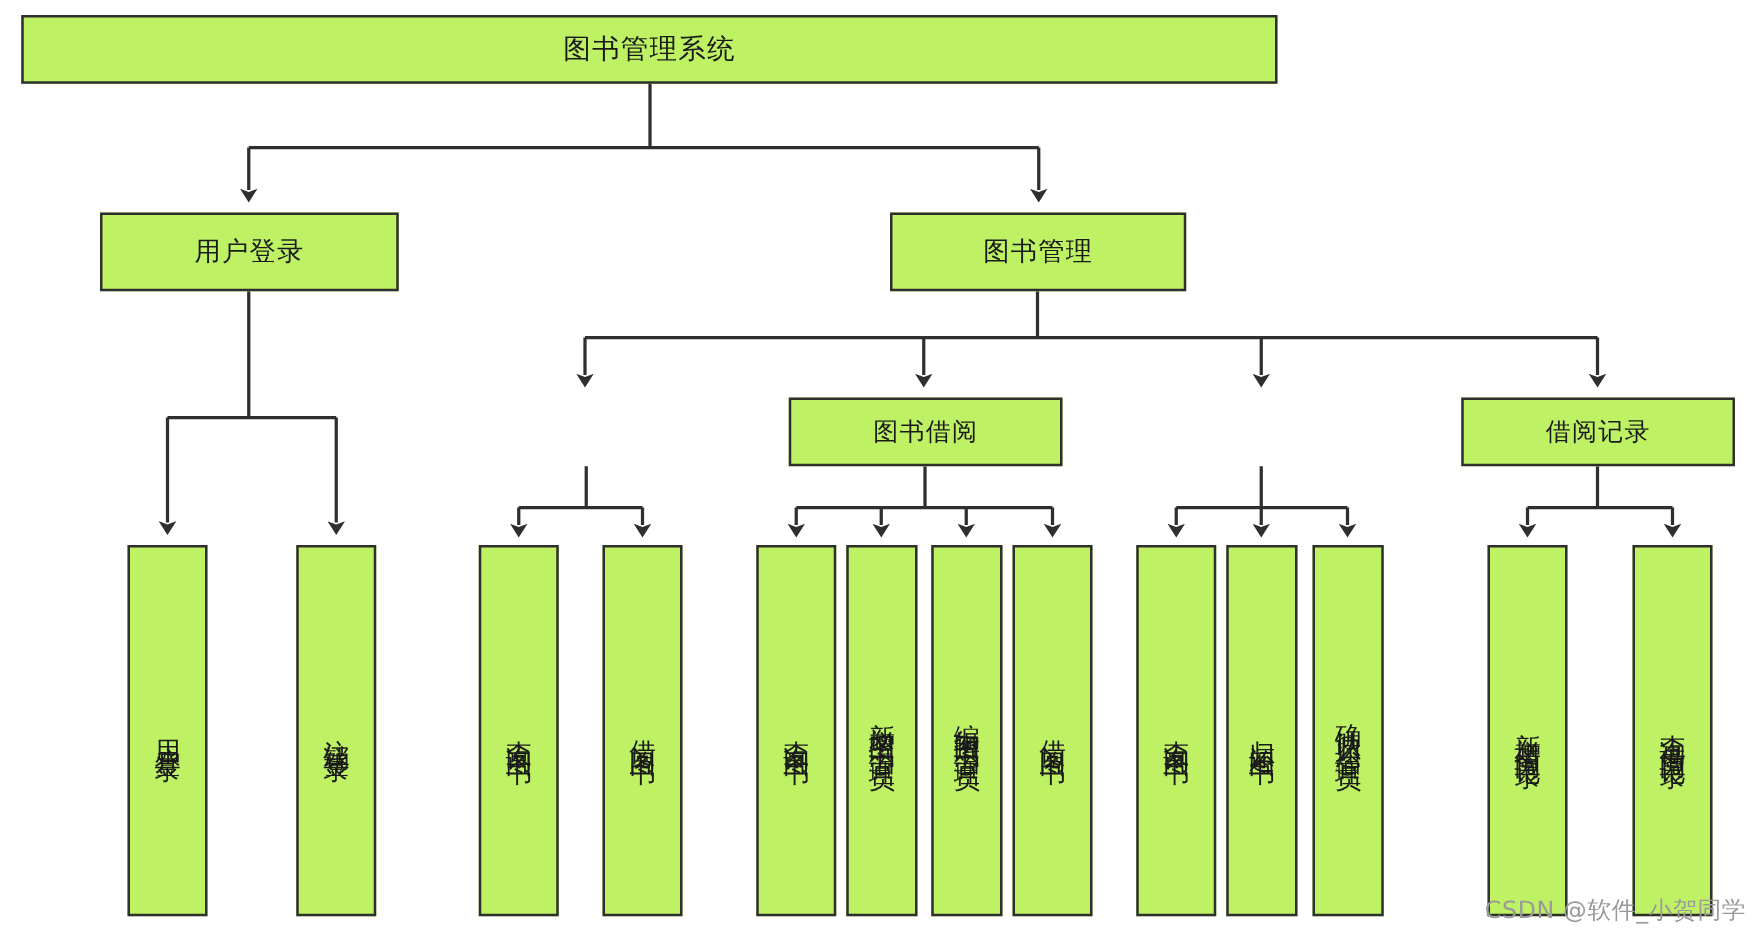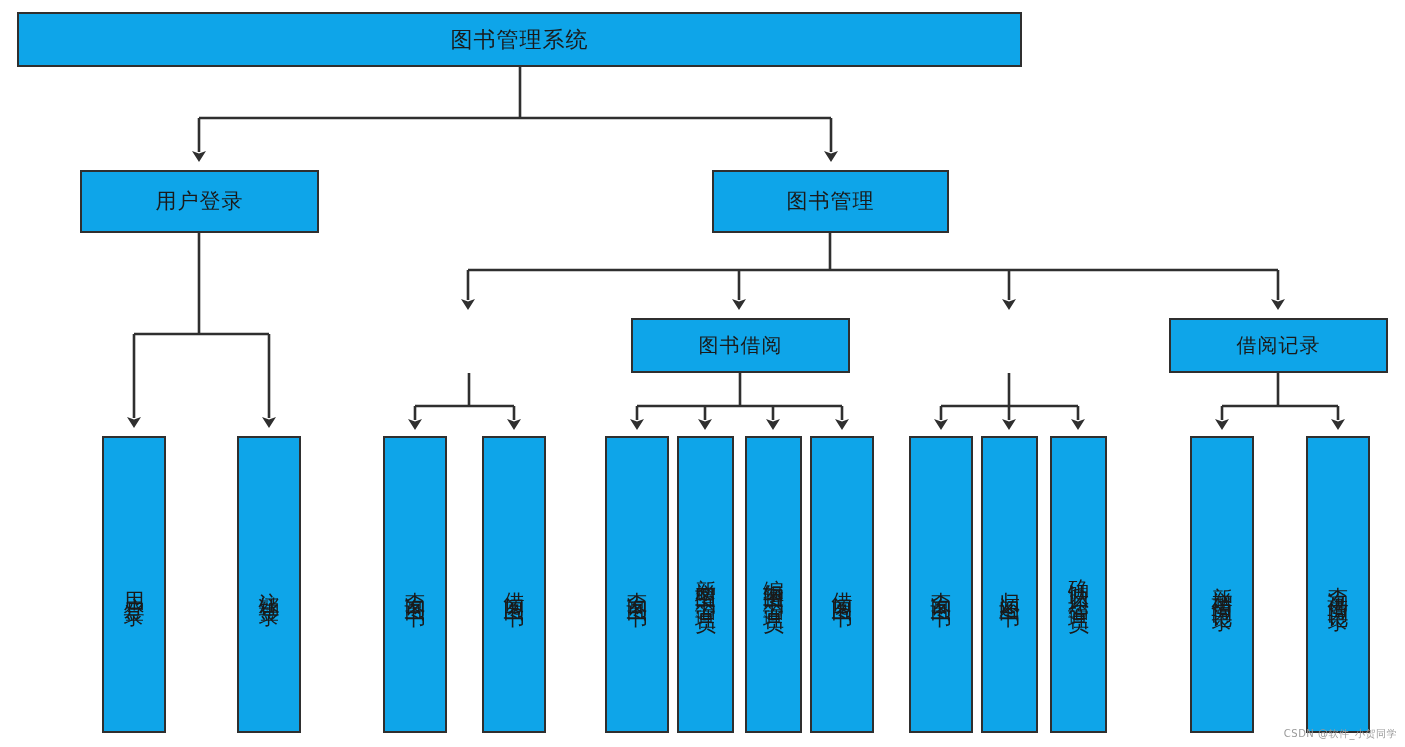--- a/index.html
+++ b/index.html
@@ -10,21 +10,21 @@
     font-family:"DejaVu Sans","Liberation Sans",sans-serif;
     overflow:hidden;
   }
   #canvas{position:relative;width:1405px;height:747px;}
 
   svg#wires{position:absolute;left:0;top:0;width:1405px;height:747px;}
 
   .node{
     position:absolute;
     box-sizing:border-box;
-    background:#0ea5e9;
+    background:#bef264;
     border:2px solid #2f2f2f;
     display:flex;
     align-items:center;
     justify-content:center;
     color:#1a1a1a;
   }
   .node .lbl{
     display:block;
     text-align:center;
     line-height:1.18;
@@ -46,21 +46,21 @@
     text-orientation:upright;
     font-size:21px;
     line-height:1.05;
     letter-spacing:5px;
     white-space:nowrap;
   }
 
   #watermark{
     position:absolute;
     right:8px;bottom:6px;
-    font-size:10px;
+    font-size:19px;
     color:#9a9a9a;
     letter-spacing:0.5px;
     white-space:nowrap;
     pointer-events:none;
   }
 </style>
 </head>
 <body>
 
 <div id="canvas">

